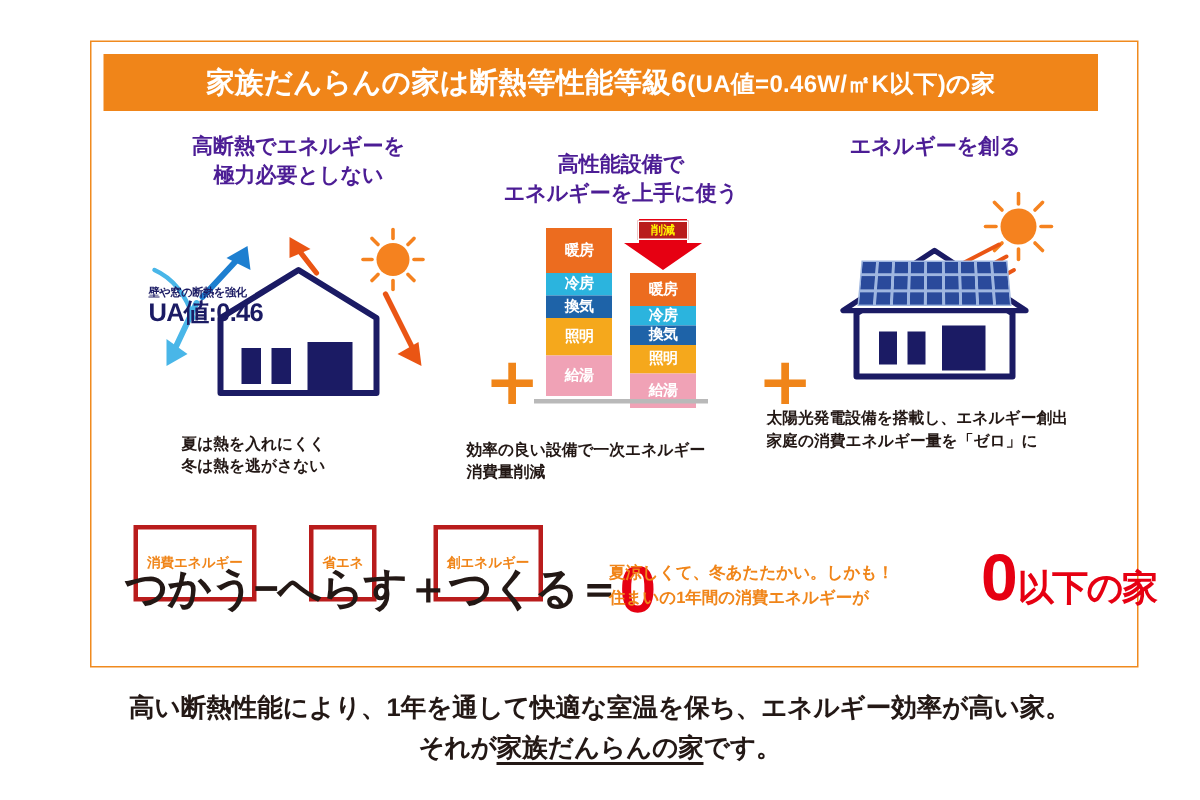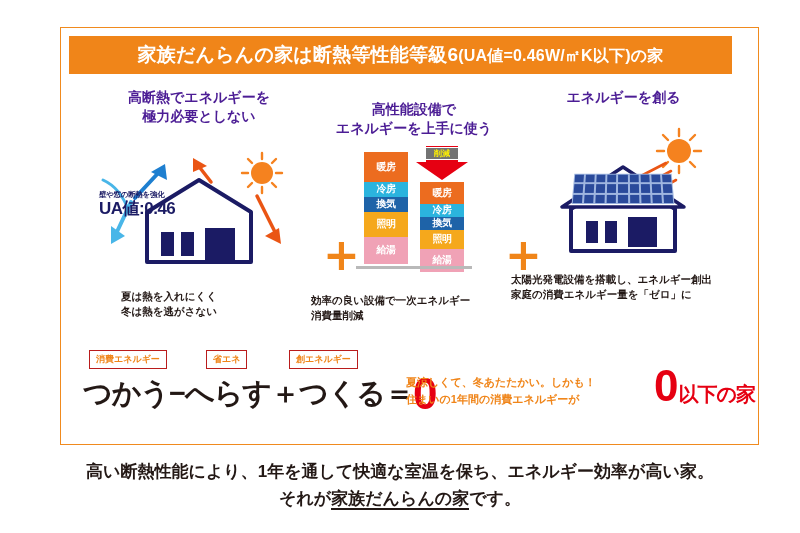--- a/index.html
+++ b/index.html
@@ -49,46 +49,46 @@
   .house-txt .t1{font-size:7.5px;font-weight:bold;letter-spacing:-.3px;}
   .house-txt .t2{font-size:17px;font-weight:bold;letter-spacing:-.5px;line-height:1.05;}
 
   
   .bars{position:absolute;left:0;top:0;width:160px;height:135px;}
   .bar{position:absolute;width:44px;}
   .seg{color:#fff;font-weight:bold;font-size:10px;display:flex;align-items:center;justify-content:center;letter-spacing:-.5px;}
   .ground{position:absolute;height:3px;background:#b9b9b9;}
   .redarrow{position:absolute;}
   .redarrow .tag{
-    position:absolute;left:0;top:0;width:34px;height:13px;background:#737373;
+    position:absolute;left:0;top:0;width:34px;height:13px;background:#b91c1c;
     color:#FFF000;font-size:8px;font-weight:bold;display:flex;align-items:center;justify-content:center;
     border:1px solid #fff;box-sizing:border-box;
   }
   .pgrid{position:absolute;display:grid;}
   .pcell{border:.5px solid #9fb6e0;background:#2A4A9B;}
 
   
   .eqrow{position:absolute;left:0;top:322px;width:681px;height:70px;}
   .tagbox{
-    position:absolute;border:1px solid #b91c1c;color:#F08519;font-size:9px;font-weight:bold;
-    padding:2px 6px;background:#fff;white-space:nowrap;
+    position:absolute;border:3px solid #b91c1c;color:#F08519;font-size:9px;font-weight:bold;
+    padding:16px 6px;background:#fff;white-space:nowrap;
   }
   .eq{
     position:absolute;left:22px;top:22px;font-size:29px;font-weight:bold;color:#231815;
     letter-spacing:-1px;white-space:nowrap;
   }
   .zero-big{color:#E60012;font-size:44px;font-weight:bold;line-height:1;vertical-align:-6px;font-family:"Liberation Sans",sans-serif;}
   .rt{
     position:absolute;left:345px;top:24px;color:#F08519;font-size:11px;font-weight:bold;line-height:1.5;white-space:nowrap;
   }
   .zerohouse{
     position:absolute;left:593px;top:14px;color:#E60012;font-weight:bold;white-space:nowrap;
   }
   .zerohouse .z{font-size:44px;line-height:1;}
-  .zerohouse .w{font-size:20px;line-height:1;letter-spacing:-1px;}
+  .zerohouse .w{font-size:24px;line-height:1;letter-spacing:-1px;}
 
   
   .bottom{
     position:absolute;left:0;top:458px;width:800px;text-align:center;
     color:#231815;font-size:17px;font-weight:bold;line-height:1.6;
   }
   .bottom .l2 .u{border-bottom:2px solid #231815;padding-bottom:0px;}
 </style>
 </head>
 <body>

